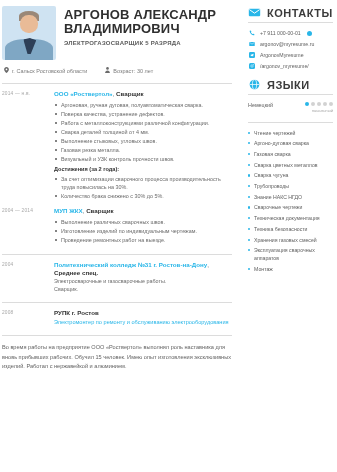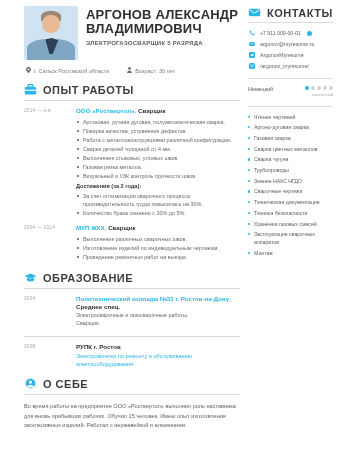--- a/index.html
+++ b/index.html
@@ -6,21 +6,21 @@
   html, body {
     width: 337px; height: 472px;
     background: #ffffff;
     font-family: "Liberation Sans", sans-serif;
     color: #4a4a4a;
     overflow: hidden;
   }
   .page { position: relative; width: 337px; height: 472px; background:#fff; }
 
   
-  .left  { position:absolute; left:8px;   top:0; width:240px; height:472px; padding:6px 8px 0 16px; }
+  .left  { position:absolute; left:0;   top:0; width:240px; height:472px; padding:6px 8px 0 2px; }
   .right { position:absolute; left:244px; top:0; width:93px; height:472px; padding:6px 4px 0 4px; }
 
   
   .header { display:flex; align-items:flex-start; gap:8px; }
   .photo {
     width:54px; height:54px; flex:0 0 54px; border-radius:2px;
     background:
       radial-gradient(circle at 50% 34%, #e6b894 0 16%, rgba(230,184,148,0) 17%),
       linear-gradient(#cfe3f2, #cfe3f2);
     position:relative; overflow:hidden;
@@ -146,30 +146,20 @@
           <svg width="5" height="6" viewBox="0 0 8 10">
               <circle cx="4" cy="2.4" r="2.2" fill="#6b6b6b"></circle>
               <path d="M0 10c0-2.4 1.8-4 4-4s4 1.6 4 4z" fill="#6b6b6b"></path>
             </svg>
         </span>
         <span>Возраст: 30 лет</span>
       </div>
     </div>
 
     <div class="sec">
-      <div class="sec-head">
-        <span class="sec-ico">
-          <svg width="13" height="13" viewBox="0 0 16 16">
-            <rect x="5" y="2" width="6" height="3" rx="1" fill="none" stroke="#29b6e8" stroke-width="1.6"></rect>
-            <rect x="1" y="5" width="14" height="9" rx="1.2" fill="#29b6e8"></rect>
-            <rect x="1" y="8.2" width="14" height="1.4" fill="#ffffff"></rect>
-          </svg>
-        </span>
-        <span class="sec-title">ОПЫТ РАБОТЫ</span>
-      </div>
       <div class="rule"></div>
 
       <div class="entry">
         <div class="entry-date">2014 — н.в.</div>
         <div class="entry-body">
           <div class="org">
             <span class="cmp">ООО «Роствертол»</span><span>, </span><span class="role">Сварщик</span>
           </div>
           <ul class="bullets">
             <li>Аргоновая, ручная дуговая, полуавтоматическая сварка.</li>
@@ -197,29 +187,20 @@
           <ul class="bullets">
             <li>Выполнение различных сварочных швов.</li>
             <li>Изготовление изделий по индивидуальным чертежам.</li>
             <li>Проведение ремонтных работ на выезде.</li>
           </ul>
         </div>
       </div>
     </div>
 
     <div class="sec">
-      <div class="sec-head">
-        <span class="sec-ico">
-          <svg width="13" height="13" viewBox="0 0 16 16">
-            <path d="M8 3 1 6.3l7 3.2 7-3.2z" fill="#29b6e8"></path>
-            <path d="M3.6 8v3.2c0 1 2 1.8 4.4 1.8s4.4-.8 4.4-1.8V8L8 10z" fill="#29b6e8"></path>
-          </svg>
-        </span>
-        <span class="sec-title">ОБРАЗОВАНИЕ</span>
-      </div>
       <div class="rule"></div>
 
       <div class="entry">
         <div class="entry-date">2004</div>
         <div class="entry-body">
           <div class="org">
             <span class="cmp">Политехнический колледж №31 г. Ростов-на-Дону</span><span>, </span><span class="edu-type">Среднее спец.</span>
           </div>
           <div class="plain-line">Электросварочные и газосварочные работы.</div>
           <div class="plain-line">Сварщик.</div>
@@ -235,30 +216,20 @@
         <div class="entry-body">
           <div class="org">
             <span class="role">РУПК г. Ростов</span>
           </div>
           <div class="course-sub">Электромонтер по ремонту и обслуживанию электрооборудования</div>
         </div>
       </div>
     </div>
 
     <div class="sec">
-      <div class="sec-head">
-        <span class="sec-ico">
-          <svg width="13" height="13" viewBox="0 0 16 16">
-            <circle cx="8" cy="8" r="6" fill="#29b6e8"></circle>
-            <circle cx="8" cy="6.2" r="2" fill="#ffffff"></circle>
-            <path d="M3.6 13c.5-2.2 2.2-3.4 4.4-3.4s3.9 1.2 4.4 3.4z" fill="#ffffff"></path>
-          </svg>
-        </span>
-        <span class="sec-title">О СЕБЕ</span>
-      </div>
       <div class="rule"></div>
       <div class="about-text">Во время работы на предприятие ООО «Роствертол» выполнял роль наставника для вновь прибывших рабочих. Обучил 15 человек. Имею опыт изготовления эксклюзивных изделий. Работал с нержавейкой и алюминием.</div>
     </div>
   </div>
 
   <div class="right">
 
     <div>
       <div class="sec-head">
         <span class="sec-ico">
@@ -309,20 +280,30 @@
                 <circle cx="6" cy="6" r="2.4" fill="none" stroke="#fff" stroke-width="1"></circle>
                 <circle cx="9" cy="3" r="0.8" fill="#fff"></circle>
               </svg>
           </span>
           <span class="contact-txt">/argonov_myresume/</span>
         </div>
       </div>
     </div>
 
     <div class="sec">
+      <div class="sec-head">
+        <span class="sec-ico">
+          <svg width="13" height="13" viewBox="0 0 16 16">
+            <circle cx="8" cy="8" r="6" fill="#29b6e8"></circle>
+            <ellipse cx="8" cy="8" rx="2.6" ry="6" fill="none" stroke="#fff" stroke-width="0.9"></ellipse>
+            <path d="M2 8h12" stroke="#fff" stroke-width="0.9"></path>
+          </svg>
+        </span>
+        <span class="sec-title">ЯЗЫКИ</span>
+      </div>
       <div class="rule"></div>
 
       <div class="lang-row">
         <span class="lang-name">Немецкий</span>
         <span class="lang-right">
           <span class="dots">
             <span class="dot on"></span>
             <span class="dot"></span>
             <span class="dot"></span>
             <span class="dot"></span>

